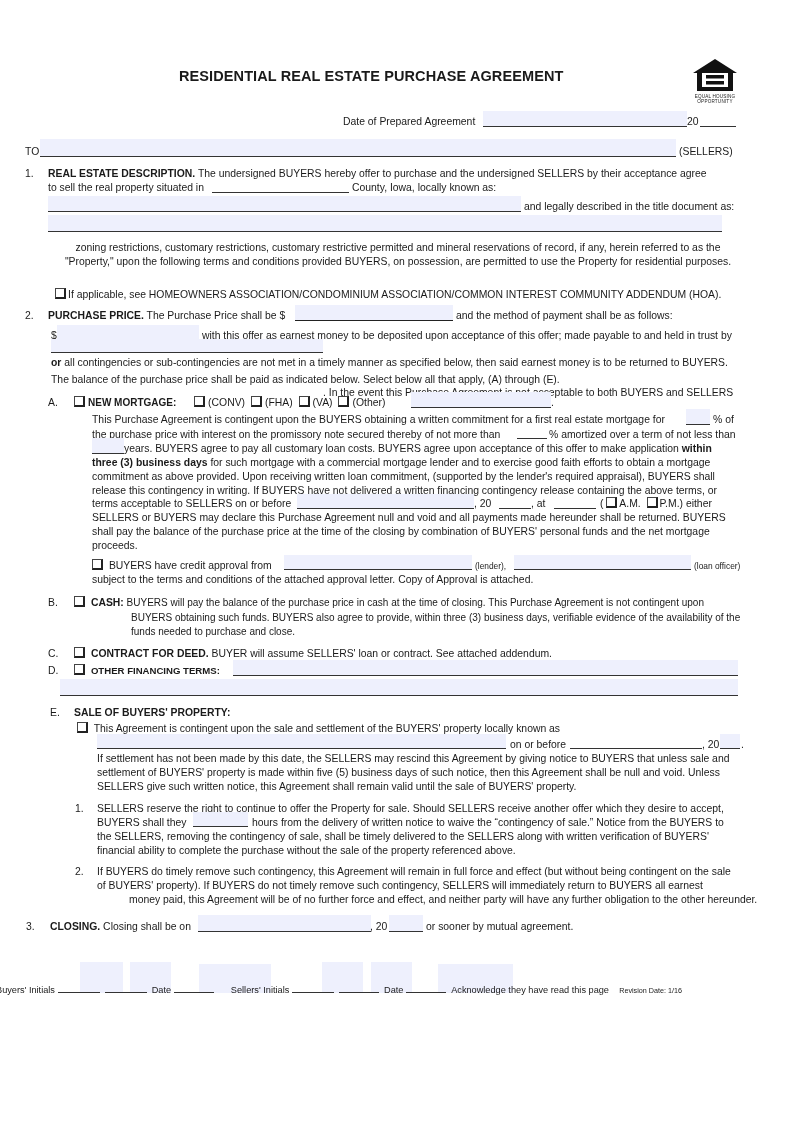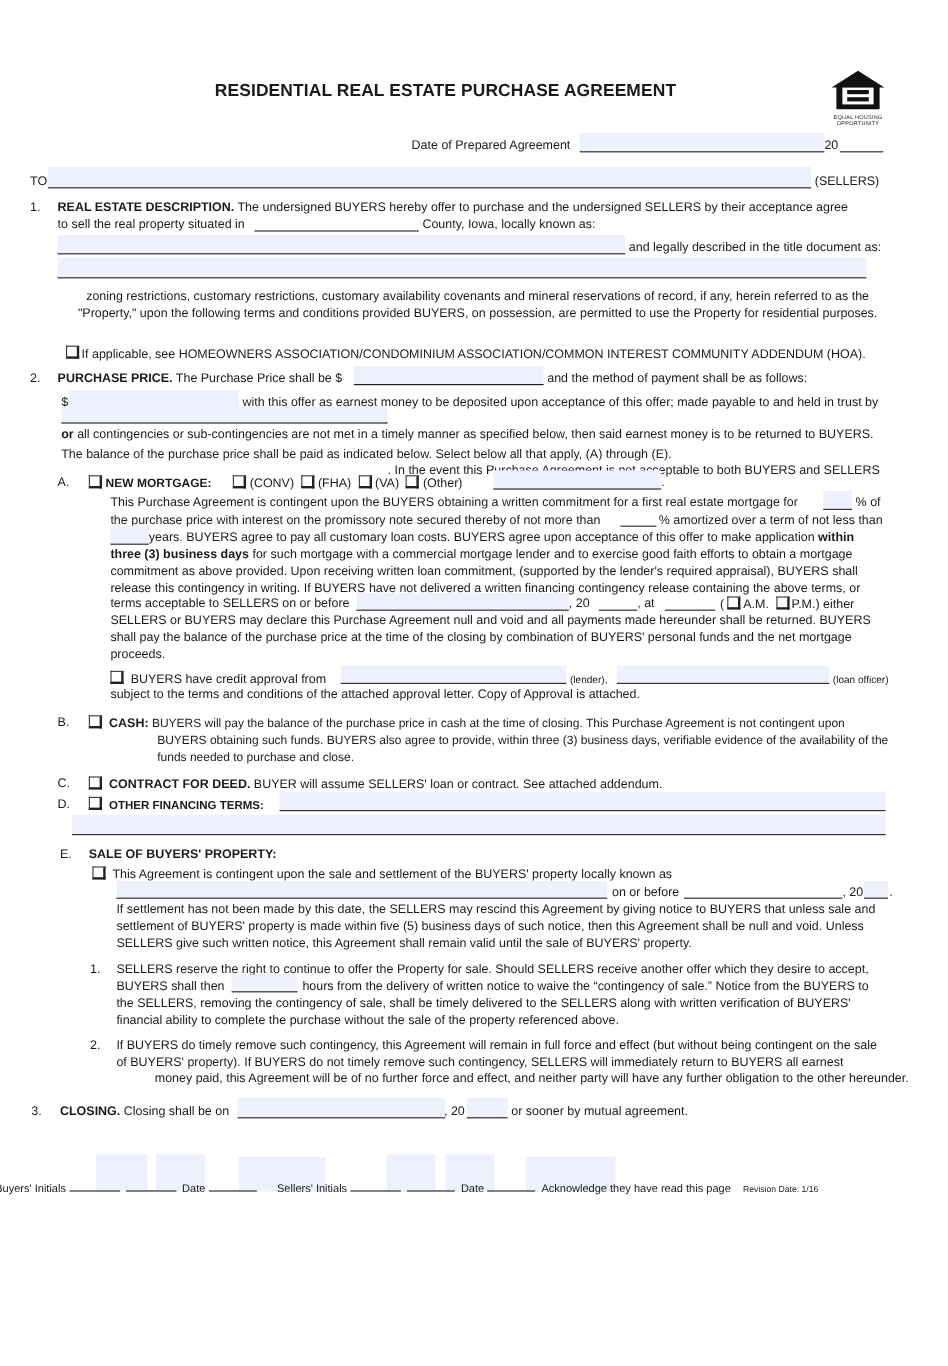--- a/index.html
+++ b/index.html
@@ -51,21 +51,21 @@
 <div class="abs" style="left:48px;top:168px;"><span class="b">REAL ESTATE DESCRIPTION.</span><span> The undersigned BUYERS hereby offer to purchase and the undersigned SELLERS by their acceptance agree</span></div>
 <div class="abs" style="left:48px;top:182px;">to sell the real property situated in</div>
 <div class="field nobg" style="left:212px;top:180px;width:137px;height:13px;"><span></span></div>
 <div class="abs" style="left:352px;top:182px;">County, Iowa, locally known as:</div>
 
 <div class="field" style="left:48px;top:196px;width:473px;height:16px;"><span></span></div>
 <div class="abs" style="left:524px;top:201px;">and legally described in the title document as:</div>
 <div class="field" style="left:48px;top:215px;width:674px;height:17px;"><span></span></div>
 
 <div class="para center" style="left:48px;top:241px;width:700px;">
-  <div>zoning restrictions, customary restrictions, customary availability covenants and mineral reservations of record, if any, herein referred to as the</div>
+  <div>zoning restrictions, customary restrictions, customary restrictive permitted and mineral reservations of record, if any, herein referred to as the</div>
   <div>"Property," upon the following terms and conditions provided BUYERS, on possession, are permitted to use the Property for residential purposes.</div>
 </div>
 
 <div class="abs" style="left:55px;top:288px;">
   <span class="cb inline"></span><span>If applicable, see HOMEOWNERS ASSOCIATION/CONDOMINIUM ASSOCIATION/COMMON INTEREST COMMUNITY ADDENDUM (HOA).</span>
 </div>
 
 <div class="abs" style="left:25px;top:310px;">2.</div>
 <div class="abs" style="left:48px;top:310px;"><span class="b">PURCHASE PRICE.</span><span> The Purchase Price shall be $</span></div>
 <div class="field" style="left:295px;top:305px;width:158px;height:16px;border-bottom:1.5px solid #222;"><span></span></div>
@@ -147,21 +147,21 @@
 <div class="abs" style="left:702px;top:739px;">, 20</div>
 <div class="field" style="left:720px;top:734px;width:20px;height:15px;"><span></span></div>
 <div class="abs" style="left:741px;top:739px;">.</div>
 
 <div class="abs" style="left:97px;top:753px;">If settlement has not been made by this date, the SELLERS may rescind this Agreement by giving notice to BUYERS that unless sale and</div>
 <div class="abs" style="left:97px;top:767px;">settlement of BUYERS' property is made within five (5) business days of such notice, then this Agreement shall be null and void.  Unless</div>
 <div class="abs" style="left:97px;top:781px;">SELLERS give such written notice, this Agreement shall remain valid until the sale of BUYERS' property.</div>
 
 <div class="abs" style="left:75px;top:803px;">1.</div>
 <div class="abs" style="left:97px;top:803px;">SELLERS reserve the right to continue to offer the Property for sale.  Should SELLERS receive another offer which they desire to accept,</div>
-<div class="abs" style="left:97px;top:817px;">BUYERS shall then</div>
+<div class="abs" style="left:97px;top:817px;">BUYERS shall they</div>
 <div class="field" style="left:193px;top:812px;width:55px;height:15px;"><span></span></div>
 <div class="abs" style="left:252px;top:817px;">hours from the delivery of written notice to waive the “contingency of sale.” Notice from the BUYERS to</div>
 <div class="abs" style="left:97px;top:831px;">the SELLERS, removing the contingency of sale, shall be timely delivered to the SELLERS along with written verification of BUYERS'</div>
 <div class="abs" style="left:97px;top:845px;">financial ability to complete the purchase without the sale of the property referenced above.</div>
 
 <div class="abs" style="left:75px;top:866px;">2.</div>
 <div class="abs" style="left:97px;top:866px;">If BUYERS do timely remove such contingency, this Agreement will remain in full force and effect (but without being contingent on the sale</div>
 <div class="abs" style="left:97px;top:880px;">of BUYERS' property).  If BUYERS do not timely remove such contingency, SELLERS will immediately return to BUYERS all earnest</div>
 <div class="abs" style="left:97px;top:894px;padding-left:32px;">money paid, this Agreement will be of no further force and effect, and neither party will have any further obligation to the other hereunder.</div>
 

